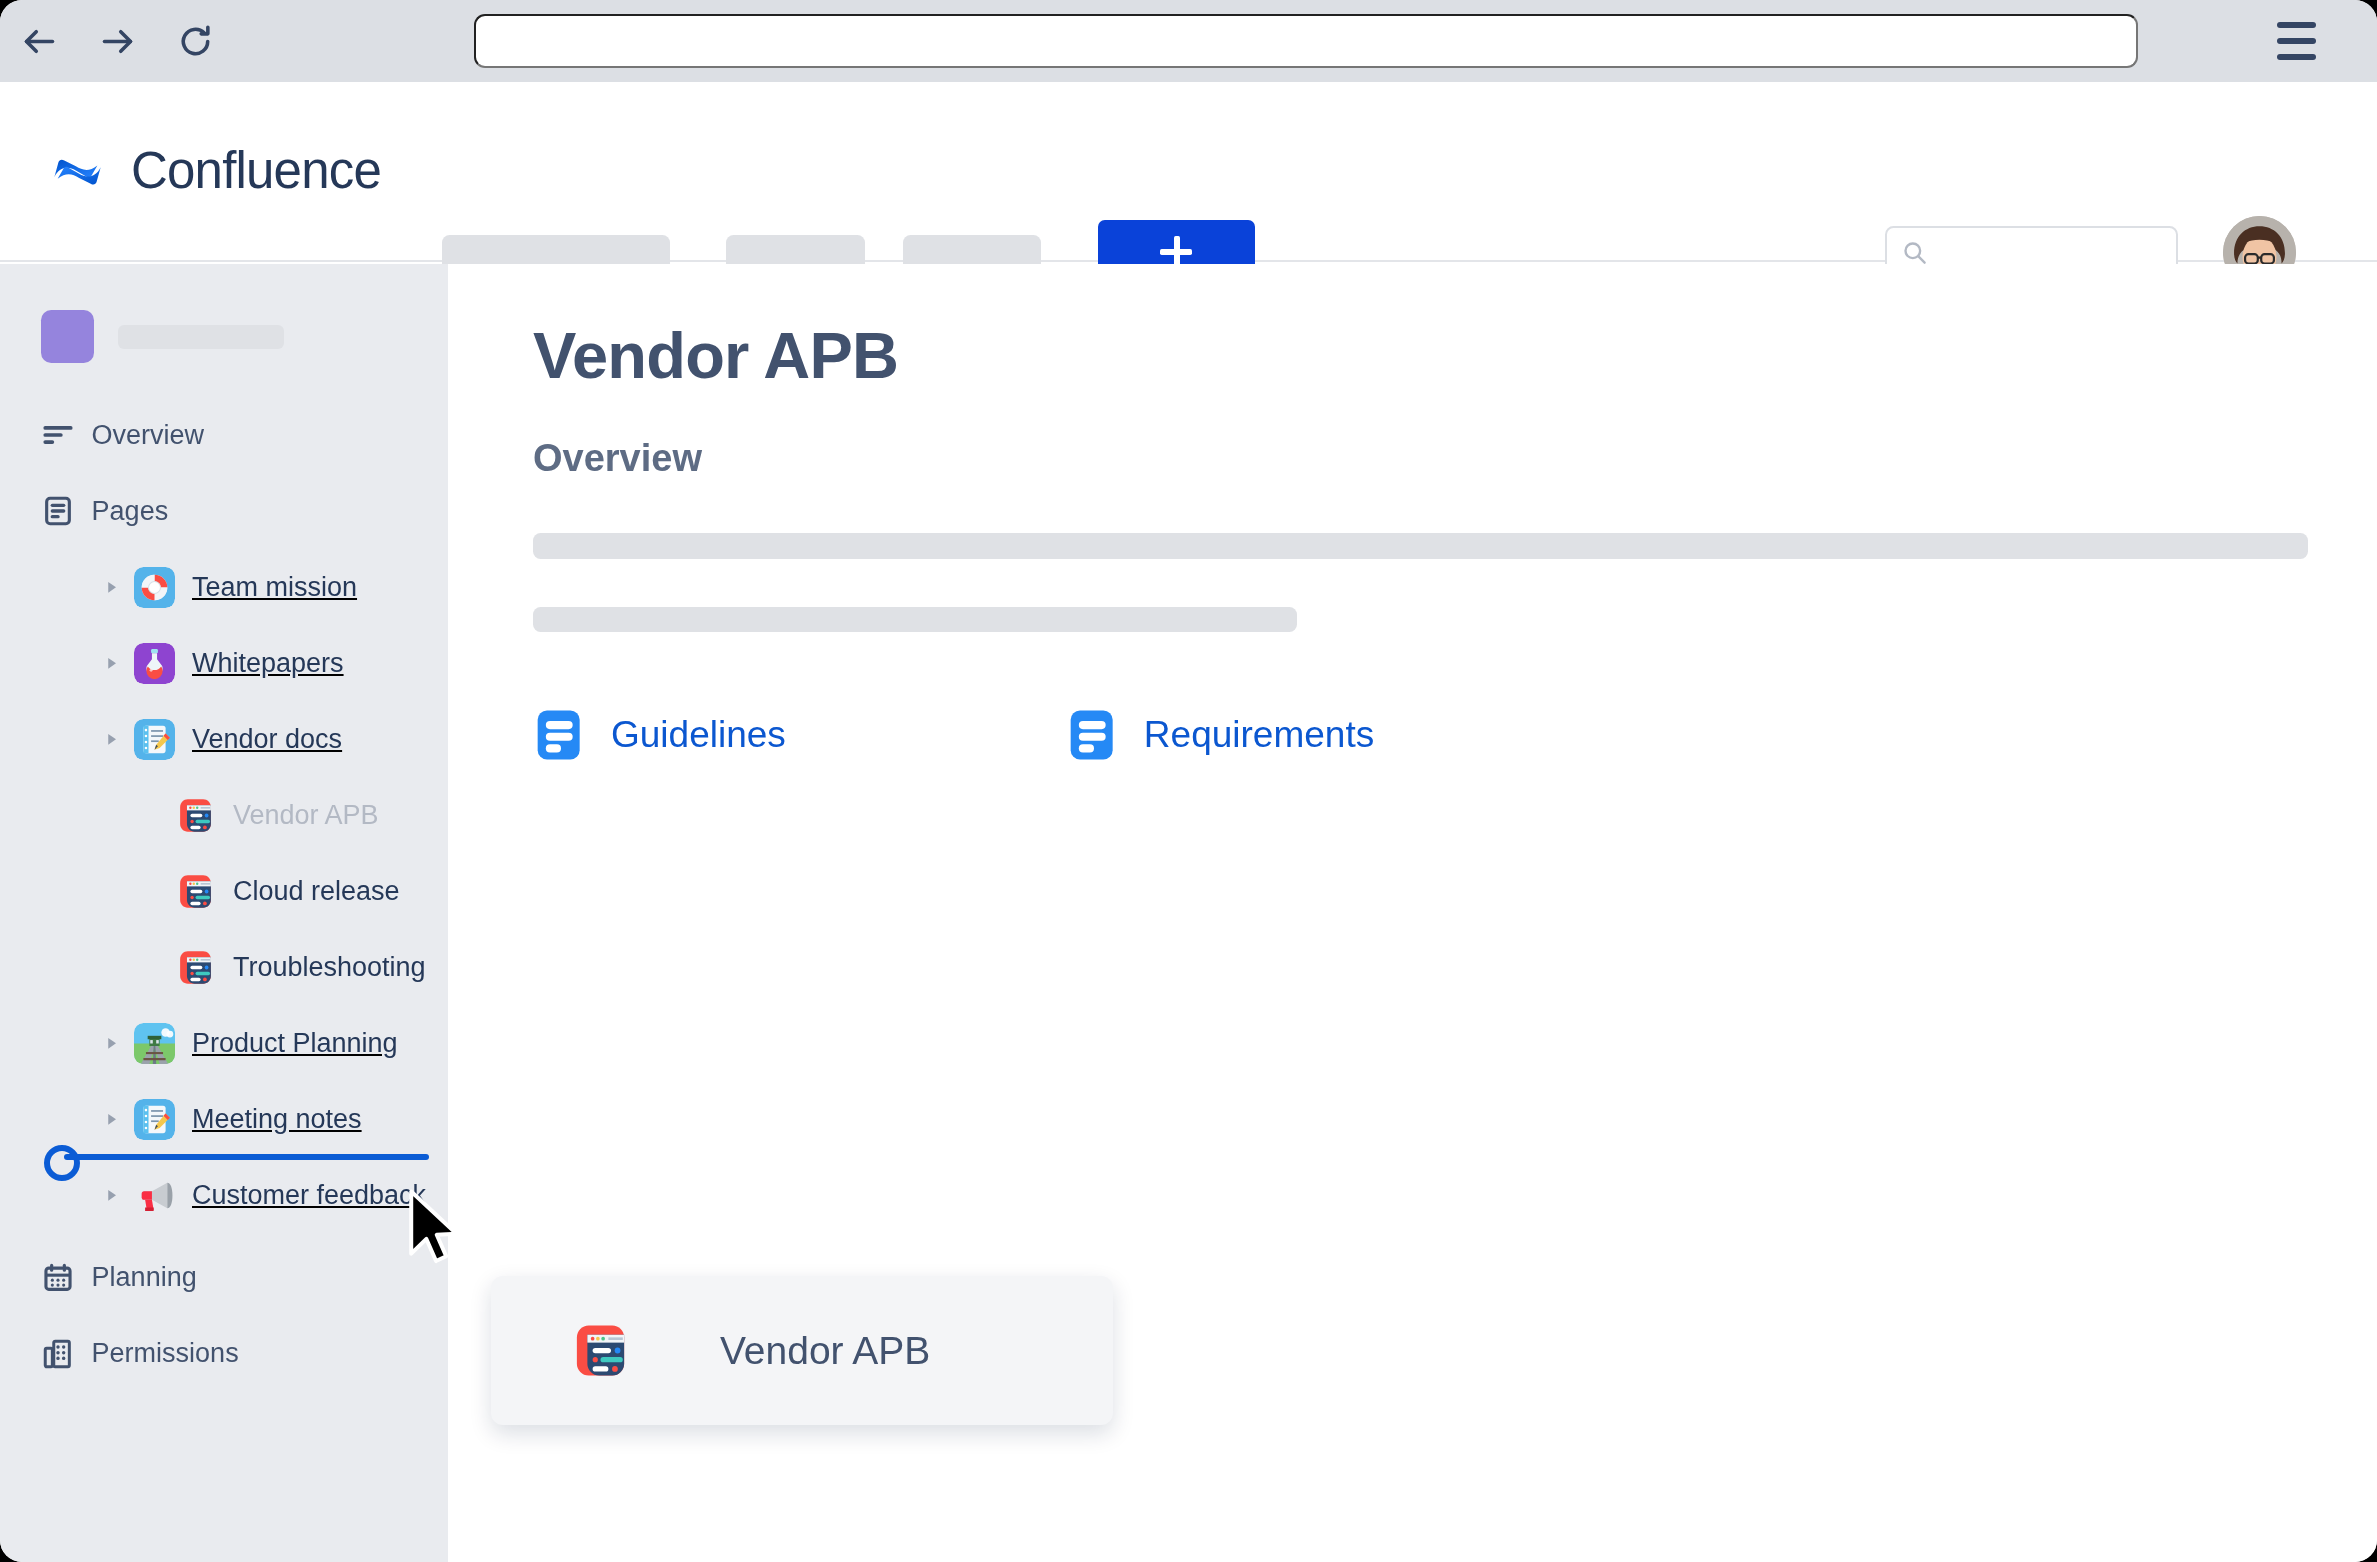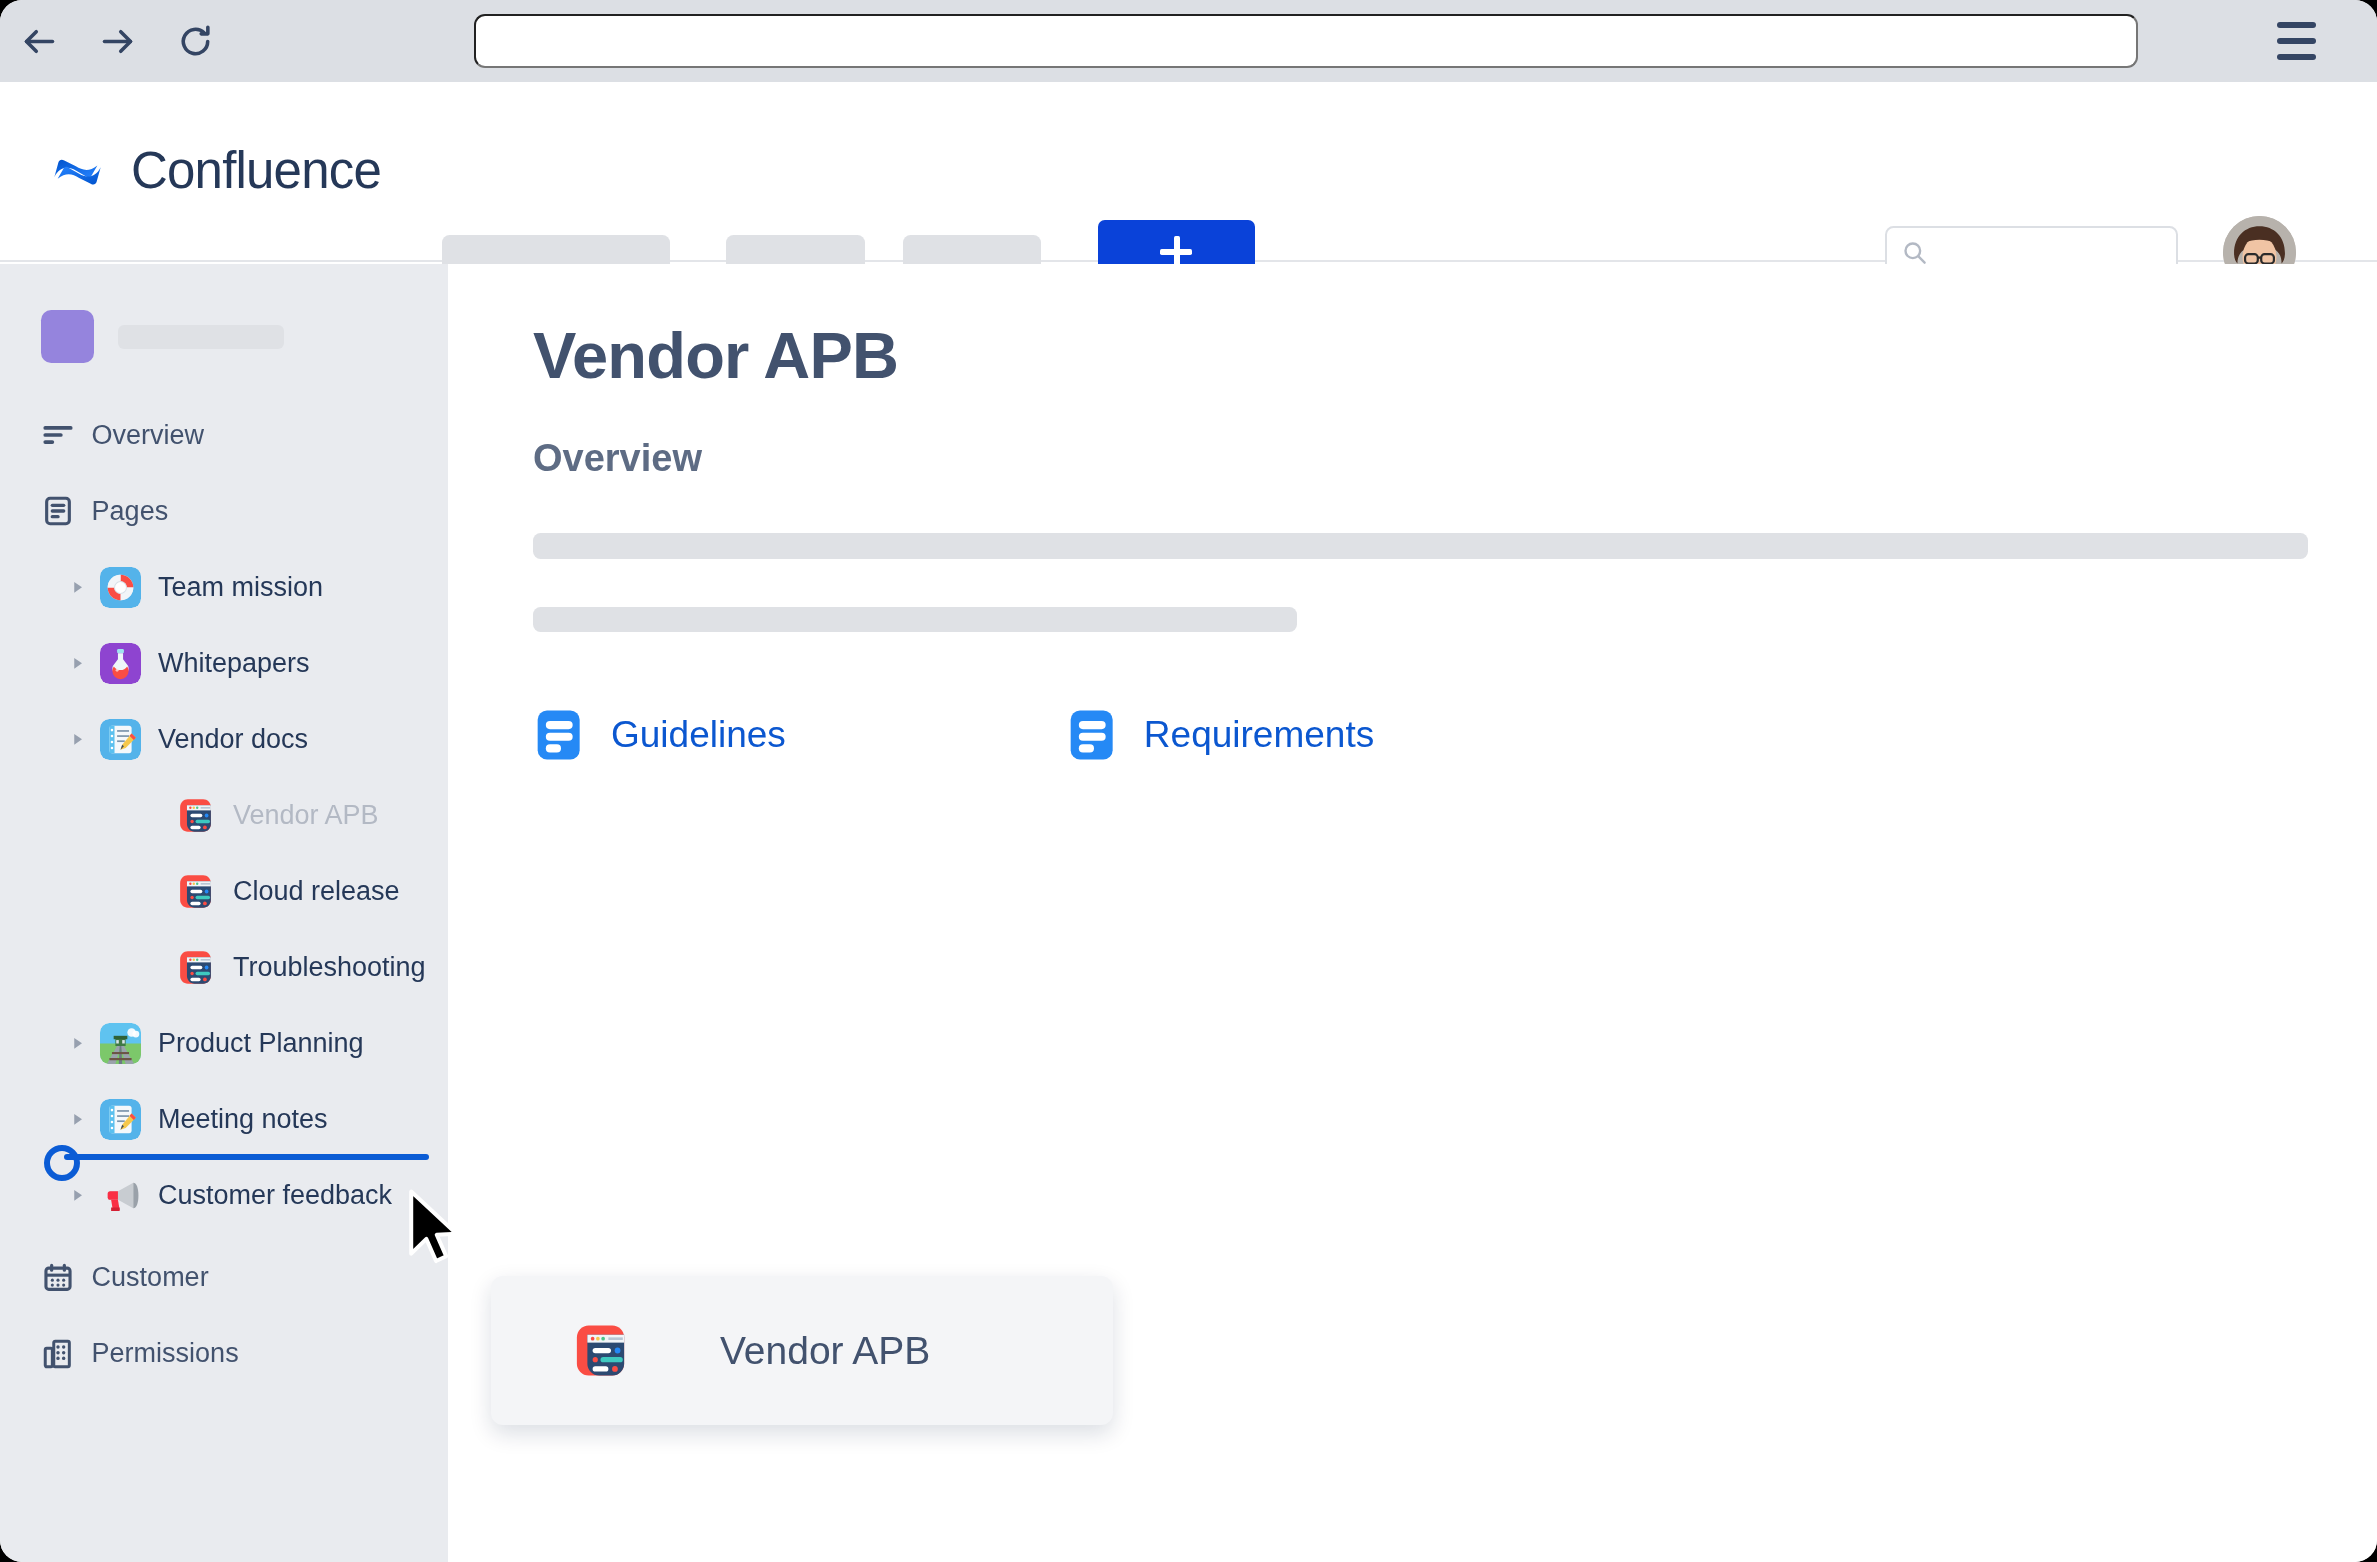--- a/index.html
+++ b/index.html
@@ -145,21 +145,21 @@
   }
   .tree-row .caret svg { display:block; }
   .tree-row .emoji {
     width: 41px; height: 41px; flex: none; margin-left: 12px;
     border-radius: 9.3px; overflow: hidden;
   }
   .tree-row .emoji svg { display: block; }
   .tree-row .tlabel {
     margin-left: 17px; font-size: 27px; color: #253858;
   }
-  .depth1 { padding-left: 66px; }
+  .depth1 { padding-left: 100px; text-decoration: underline; }
   .depth2 { padding-left: 141px; }
   .tree-row.dragging .tlabel { color: #b3b9c4; }
 
   
   .drop-indicator {
     position: relative; height: 0;
   }
   .drop-indicator .bar {
     position: absolute; left: 64px; top: -3.4px;
     width: 365px; height: 6.8px; background: #0b5cd5; border-radius: 3.4px;
@@ -551,21 +551,21 @@
             <line x1="7.5" y1="3" x2="7.5" y2="6.5" stroke-linecap="round"></line>
             <line x1="16.5" y1="3" x2="16.5" y2="6.5" stroke-linecap="round"></line>
             <circle cx="8" cy="13.5" r="1.1" fill="#42526e" stroke="none"></circle>
             <circle cx="12" cy="13.5" r="1.1" fill="#42526e" stroke="none"></circle>
             <circle cx="16" cy="13.5" r="1.1" fill="#42526e" stroke="none"></circle>
             <circle cx="8" cy="17" r="1.1" fill="#42526e" stroke="none"></circle>
             <circle cx="12" cy="17" r="1.1" fill="#42526e" stroke="none"></circle>
             <circle cx="16" cy="17" r="1.1" fill="#42526e" stroke="none"></circle>
           </svg>
         </span>
-        <span class="label">Customer</span>
+        <span class="label">Planning</span>
       </div>
       <div class="nav-row">
         <span class="ico">
           <svg width="34" height="34" viewBox="0 0 24 24" fill="none" stroke="#42526e" stroke-width="2.1" stroke-linejoin="round">
             <rect x="3" y="8" width="5" height="13" rx="1"></rect>
             <rect x="9" y="3" width="11" height="18" rx="1"></rect>
             <line x1="12" y1="7" x2="12" y2="7.1" stroke-width="2.4" stroke-linecap="round"></line>
             <line x1="16" y1="7" x2="16" y2="7.1" stroke-width="2.4" stroke-linecap="round"></line>
             <line x1="12" y1="11" x2="12" y2="11.1" stroke-width="2.4" stroke-linecap="round"></line>
             <line x1="16" y1="11" x2="16" y2="11.1" stroke-width="2.4" stroke-linecap="round"></line>

